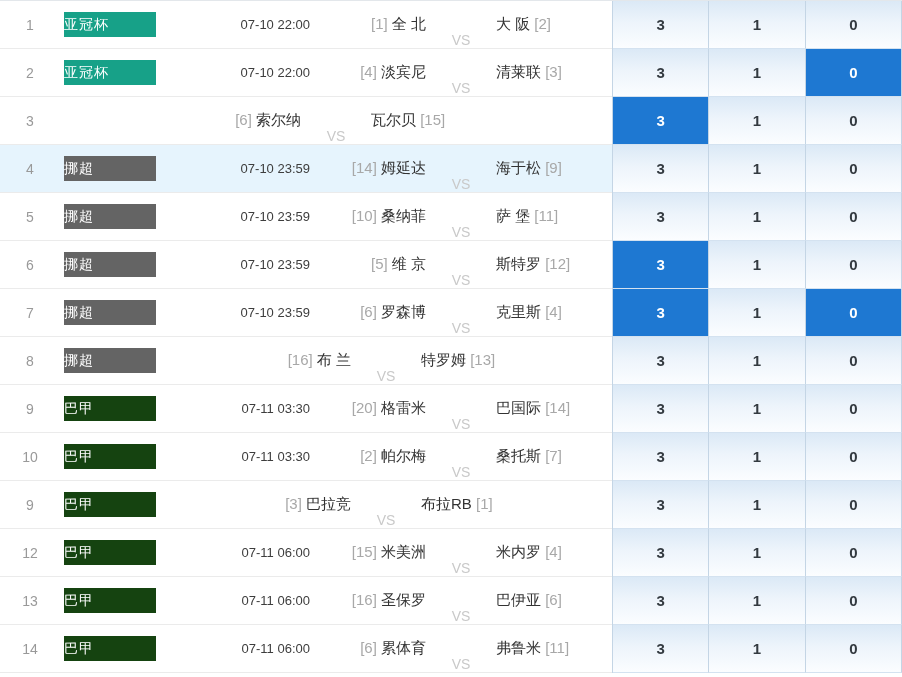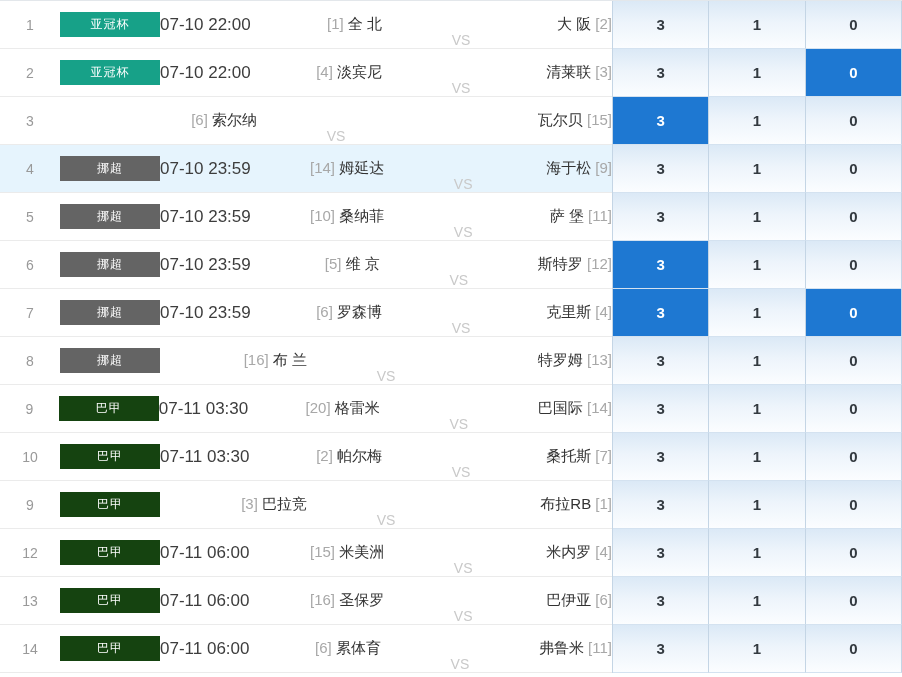--- a/index.html
+++ b/index.html
@@ -34,44 +34,42 @@
     color:#999999;
     font-size:14px;
   }
   .badge-wrap{
     width:100px;
     display:flex;
     justify-content:center;
     align-items:center;
   }
   .badge{
-    width:100px;
+    width:92px;
     height:25px;
     line-height:25px;
-    text-align:center;
     color:#ffffff;
-    font-size:12px;
+    font-size:14px;
     letter-spacing:1px;
   }
   .time{
     width:150px;
-    text-align:left;
+    text-align:right;
     color:#3d3d3d;
-    font-size:17px;
+    font-size:13px;
   }
   .match{
     flex:1;
     display:flex;
     align-items:center;
     font-size:15px;
     color:#333333;
-    gap:44px;
   }
   .home{flex:1;text-align:right;padding-right:6px;white-space:nowrap;}
-  .away{flex:1;text-align:right;padding-left:6px;white-space:nowrap;}
+  .away{flex:1;text-align:left;padding-left:6px;white-space:nowrap;}
   .vs{
     width:58px;
     text-align:center;
     color:#c9c9c9;
     font-size:14px;
     margin-top:31px;
   }
   .rank{color:#a8a8a8;}
   .team-name{color:#333333;}
   .odds{

